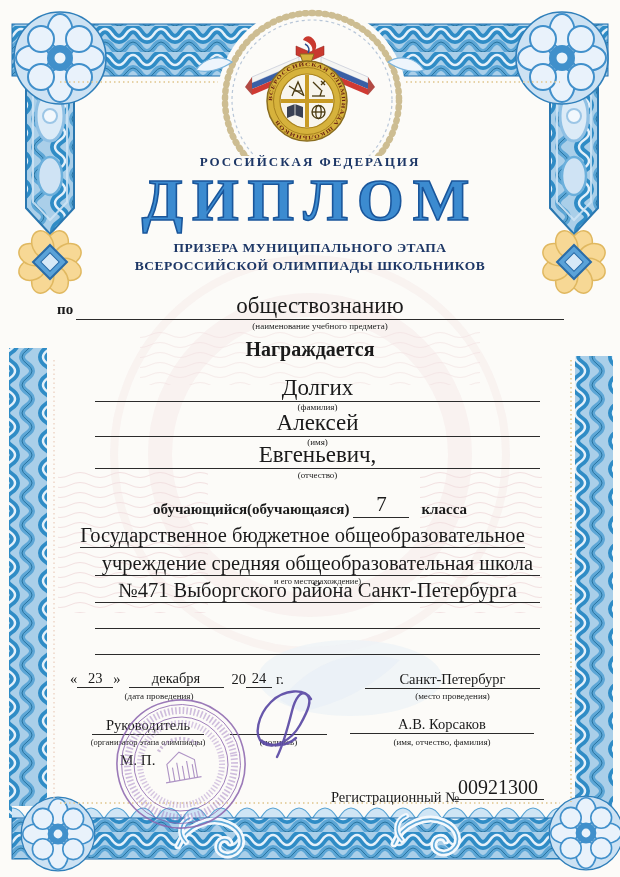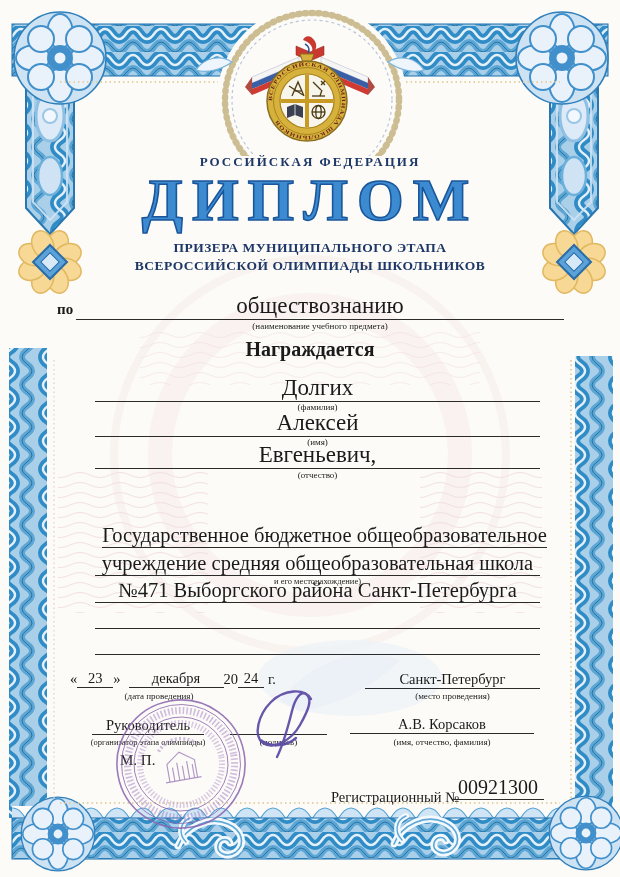--- a/index.html
+++ b/index.html
@@ -227,34 +227,39 @@
 
   <div class="abs ctr" style="left:0; right:0; top:338px; font-size:20px; font-weight:bold;">Награждается</div>
 
   <div class="abs field big" style="left:95px; top:369px; width:445px; height:32px;">Долгих</div>
   <div class="abs cap ctr" style="left:95px; top:402px; width:445px;">(фамилия)</div>
   <div class="abs field big" style="left:95px; top:404px; width:445px; height:32px;text-align:center;">Алексей</div>
   <div class="abs cap ctr" style="left:95px; top:437px; width:445px;">(имя)</div>
   <div class="abs field big" style="left:95px; top:438px; width:445px; height:30px;">Евгеньевич,</div>
   <div class="abs cap ctr" style="left:95px; top:470px; width:445px;">(отчество)</div>
 
-
-  <div class="abs field school" style="left:102px; top:518px; width:445px; height:29px;">Государственное бюджетное общеобразовательное</div>
+  <div class="abs row" style="left:0; right:0; top:492px; height:26px; justify-content:center;">
+    <span class="boldline">обучающийся(обучающаяся)</span>
+    <span class="u" style="width:56px; font-size:21px; margin:0 4px;">7</span>
+    <span class="boldline" style="margin-left:8px;">класса</span>
+  </div>
+
+  <div class="abs field school" style="left:80px; top:518px; width:445px; height:29px;">Государственное бюджетное общеобразовательное</div>
   <div class="abs field school" style="left:95px; top:549px; width:445px; height:26px;">учреждение средняя общеобразовательная школа</div>
   <div class="abs cap85 ctr" style="left:95px; top:576px; width:445px;">и его местонахождение)</div>
   <div class="abs field school" style="left:95px; top:577px; width:445px; height:25px;">№471 Выборгского района Санкт-Петербурга</div>
   <div class="abs field" style="left:95px; top:602px; width:445px; height:26px;"></div>
   <div class="abs field" style="left:95px; top:628px; width:445px; height:26px;"></div>
 
   <div class="abs row" style="left:70px; top:664px; height:24px; font-size:14.5px;">
     <span>«</span>
     <span class="u" style="width:36px;">23</span>
     <span style="margin-right:8px;">»</span>
     <span class="u" style="width:95px;">декабря</span>
-    <span style="">20</span>
+    <span style="margin-left:8px;">20</span>
     <span class="u" style="width:26px;margin-top:21px;">24</span>
     <span style="margin-left:4px;">г.</span>
   </div>
   <div class="abs cap ctr" style="left:84px; top:691px; width:150px;">(дата проведения)</div>
 
   <div class="abs field" style="left:365px; top:664px; width:175px; height:24px; font-size:14.5px;">Санкт-Петербург</div>
   <div class="abs cap ctr" style="left:365px; top:691px; width:175px;">(место проведения)</div>
 
   <div class="abs field" style="left:92px; top:710px; width:112px; height:24px; font-size:14.5px;">Руководитель</div>
   <div class="abs cap85 ctr" style="left:64px; top:737px; width:168px;text-align:center;">(организатор этапа олимпиады)</div>

